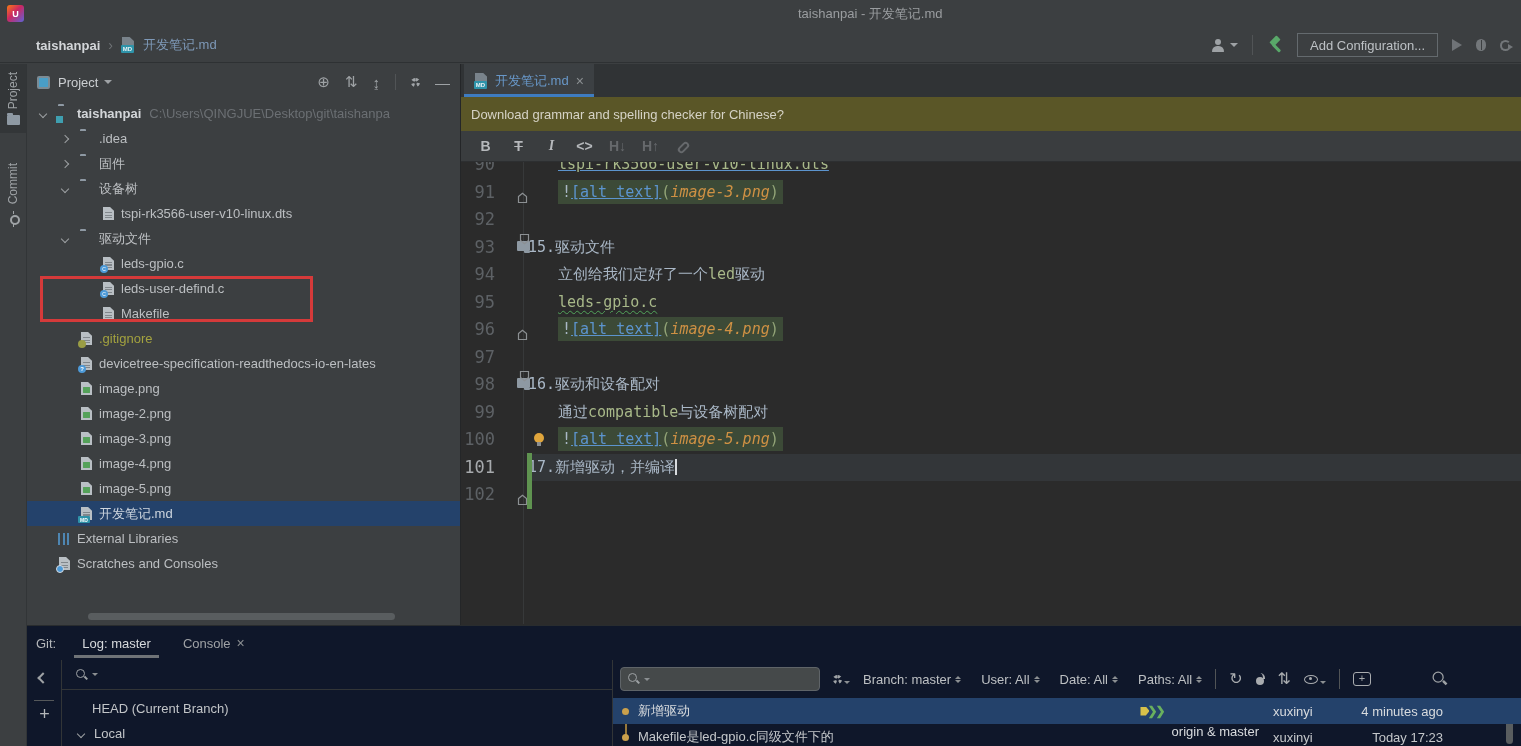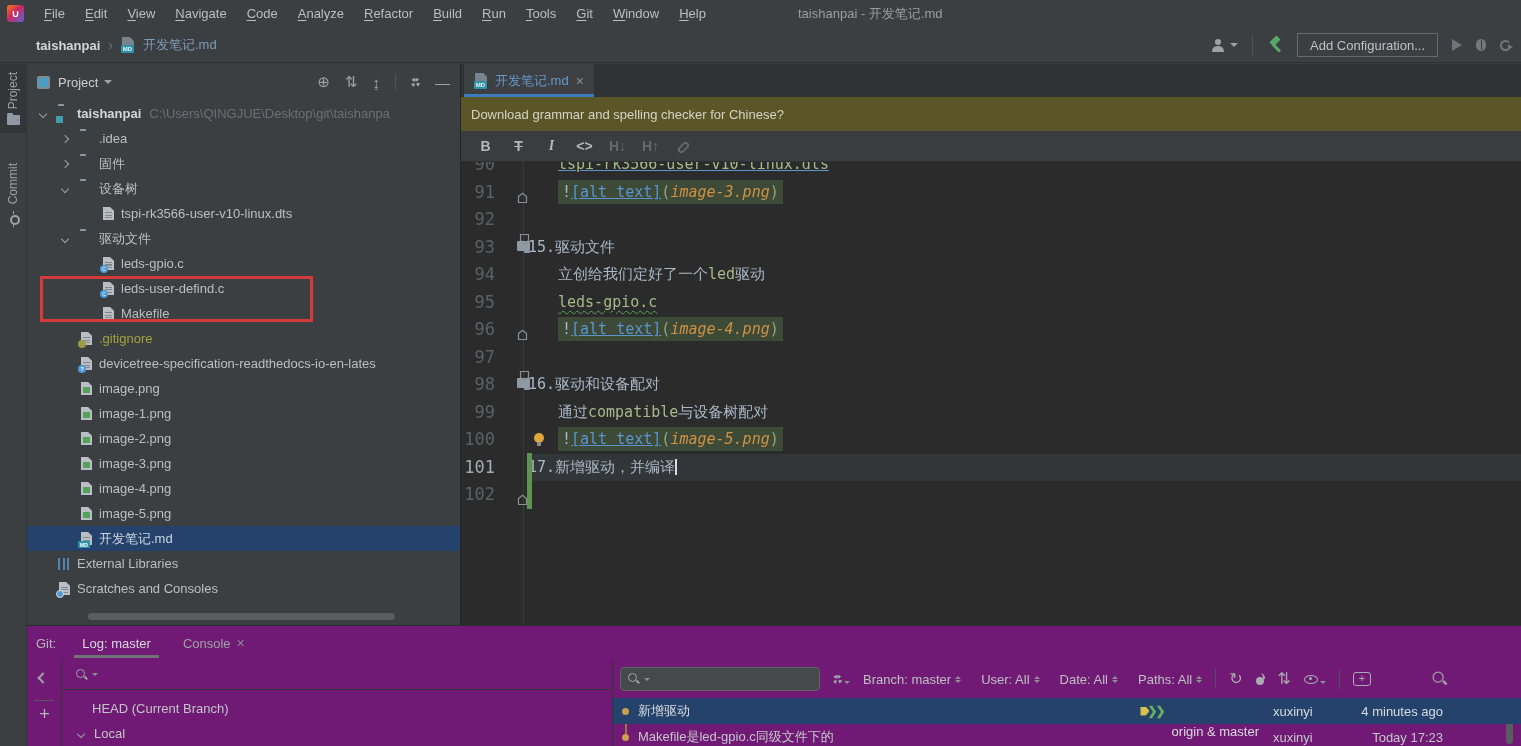--- a/index.html
+++ b/index.html
@@ -115,21 +115,21 @@
   .sp-p { color:#a9b7c6; }
   .sp-c { color:#a8b889; }
   .sp-cu { color:#a8b889; text-decoration:underline; text-decoration-color:#5c94ce; }
   .sp-sq { color:#a8b889; text-decoration:underline wavy #52a35a 1px; text-underline-offset:3px; }
   .sp-lr { color:#5c94ce; text-decoration:underline; }
   .sp-pa { color:#93a578; }
   .sp-im { color:#cf9144; font-style:italic; }
   .caret { display:inline-block; width:1.5px; height:16px; background:#d8dbde; vertical-align:-3px; }
 
   
-  .gitpanel { position:absolute; left:27px; top:625px; right:0; bottom:0; background:#701a75; border-top:1px solid #292c2e; }
+  .gitpanel { position:absolute; left:27px; top:625px; right:0; bottom:0; background:#0f172a; border-top:1px solid #292c2e; }
   .gp-tabs { height:34px; display:flex; align-items:center; padding-left:9px; gap:8px; }
   .gp-label { color:#b4b7ba; margin-right:6px; }
   .gp-tab { position:relative; height:34px; display:flex; align-items:center; gap:6px; padding:0 12px; color:#9fa2a5; }
   .gp-tab.sel { color:#d6d9dc; }
   .gp-tab.sel::after { content:""; position:absolute; left:4px; right:4px; bottom:2px; height:3px; background:#6f7377; }
   .gp-body { position:absolute; left:0; top:34px; right:0; bottom:0; display:flex; }
   .gp-strip { width:35px; border-right:1px solid #323537; position:relative; flex:none; }
   .chevL { position:absolute; left:12px; top:14px; width:8px; height:8px; border-left:2px solid #9ea2a5; border-bottom:2px solid #9ea2a5; transform:rotate(45deg); }
   .stripdiv { position:absolute; left:7px; top:40px; width:20px; height:1px; background:#55585a; }
   .plus { position:absolute; left:0; top:44px; width:35px; text-align:center; color:#b4b7ba; font-size:18px; }
@@ -172,35 +172,20 @@
   .ctime { width:108px; text-align:right; white-space:nowrap; }
   .vscroll { position:absolute; right:8px; top:38px; bottom:2px; width:7px; background:#595d5f; border-radius:4px; }
 </style>
 </head>
 <body>
 
 <div class="app">
 
   <div class="menubar">
     <span class="logo">U</span>
-    <div class="menu-items" id="menu-items">
-        <span>File</span>
-        <span>Edit</span>
-        <span>View</span>
-        <span>Navigate</span>
-        <span>Code</span>
-        <span>Analyze</span>
-        <span>Refactor</span>
-        <span>Build</span>
-        <span>Run</span>
-        <span>Tools</span>
-        <span>Git</span>
-        <span>Window</span>
-        <span>Help</span>
-      </div>
     <span class="wintitle">taishanpai - 开发笔记.md</span>
   </div>
 
   <div class="toolbar">
     <div class="breadcrumb">
       <span class="bc-project">taishanpai</span>
       <span class="bc-sep">›</span>
       <span class="mdicon">
           <span class="msheet"></span>
           <i>MD</i>
@@ -322,27 +307,20 @@
             <i class="bdg q">?</i>
           </span>
           <span class="tlabel">devicetree-specification-readthedocs-io-en-lates</span>
         </div>
         <div class="trow" style="padding-left: 53px;">
           <span class="ficon">
             <span class="sheet"></span>
             <i class="pic"></i>
           </span>
           <span class="tlabel">image.png</span>
-        </div>
-        <div class="trow" style="padding-left: 53px;">
-          <span class="ficon">
-            <span class="sheet"></span>
-            <i class="pic"></i>
-          </span>
-          <span class="tlabel">image-1.png</span>
         </div>
         <div class="trow" style="padding-left: 53px;">
           <span class="ficon">
             <span class="sheet"></span>
             <i class="pic"></i>
           </span>
           <span class="tlabel">image-2.png</span>
         </div>
         <div class="trow" style="padding-left: 53px;">
           <span class="ficon">

